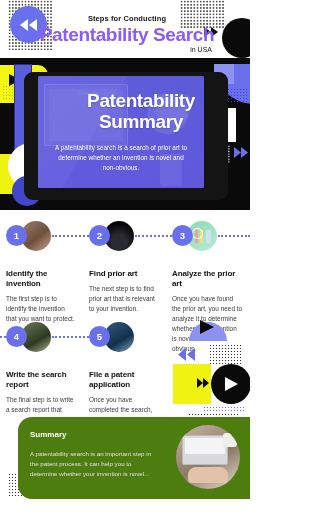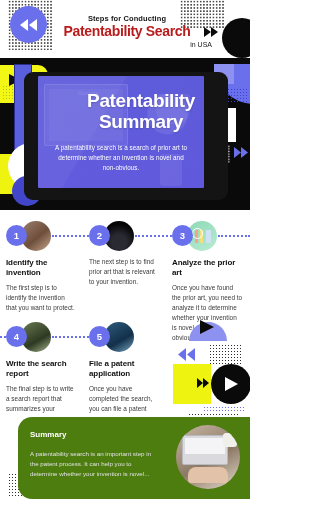--- a/index.html
+++ b/index.html
@@ -58,21 +58,21 @@
   .hdr-text {
     position: absolute; left: 0; right: 0; top: 14px;
     text-align: center;
     padding-left: 34px; padding-right: 30px;
   }
   .hdr-kicker {
     font-size: 7.5px; color: #161616; letter-spacing: .1px;
     font-weight: 700;
   }
   .hdr-title {
-    font-size: 14px; font-weight: 700; color: #b91c1c;
+    font-size: 19px; font-weight: 700; color: #8b5cf6;
     letter-spacing: -.35px; line-height: 1.12; margin-top: 1px;
   }
   .hdr-sub {
     font-size: 7px; color: #161616; margin-top: 1px;
     text-align: right; padding-right: 8px;
   }
 
   
   .hero {
     position: relative;
@@ -284,21 +284,21 @@
     width: 9px; height: 9px; border-radius: 50%;
     border: 1.4px solid #ffffff; z-index: 2;
   }
   .dotline {
     position: absolute;
     top: 16px; height: 2px;
     border-top: 2px dotted #6a70ec;
     z-index: 1;
   }
   .step-title {
-    margin-top: 6px;
+    margin-top: 17px;
     font-size: 8px; font-weight: 700; color: #111111;
     line-height: 1.25; letter-spacing: -.1px;
   }
   .step-text {
     margin-top: 5px;
     font-size: 6.4px; color: #3a3a3a;
     line-height: 1.55; letter-spacing: .02px;
   }
 
   
@@ -507,20 +507,21 @@
         </div>
         <div class="step-title">Identify the invention</div>
         <div class="step-text">The first step is to identify the invention that you want to protect.</div>
       </div>
 
       <div class="step">
         <div class="step-head">
           <div class="step-num">2</div>
           <div class="step-pic pic-b"></div>
         </div>
+        <div class="step-title">Find prior art</div>
         <div class="step-text">The next step is to find prior art that is relevant to your invention.</div>
       </div>
 
       <div class="step">
         <div class="step-head">
           <div class="step-num">3</div>
           <div class="step-pic pic-c"></div>
         </div>
         <div class="step-title">Analyze the prior art</div>
         <div class="step-text">Once you have found the prior art, you need to analyze it to determine whether your invention is novel and non-obvious.</div>

